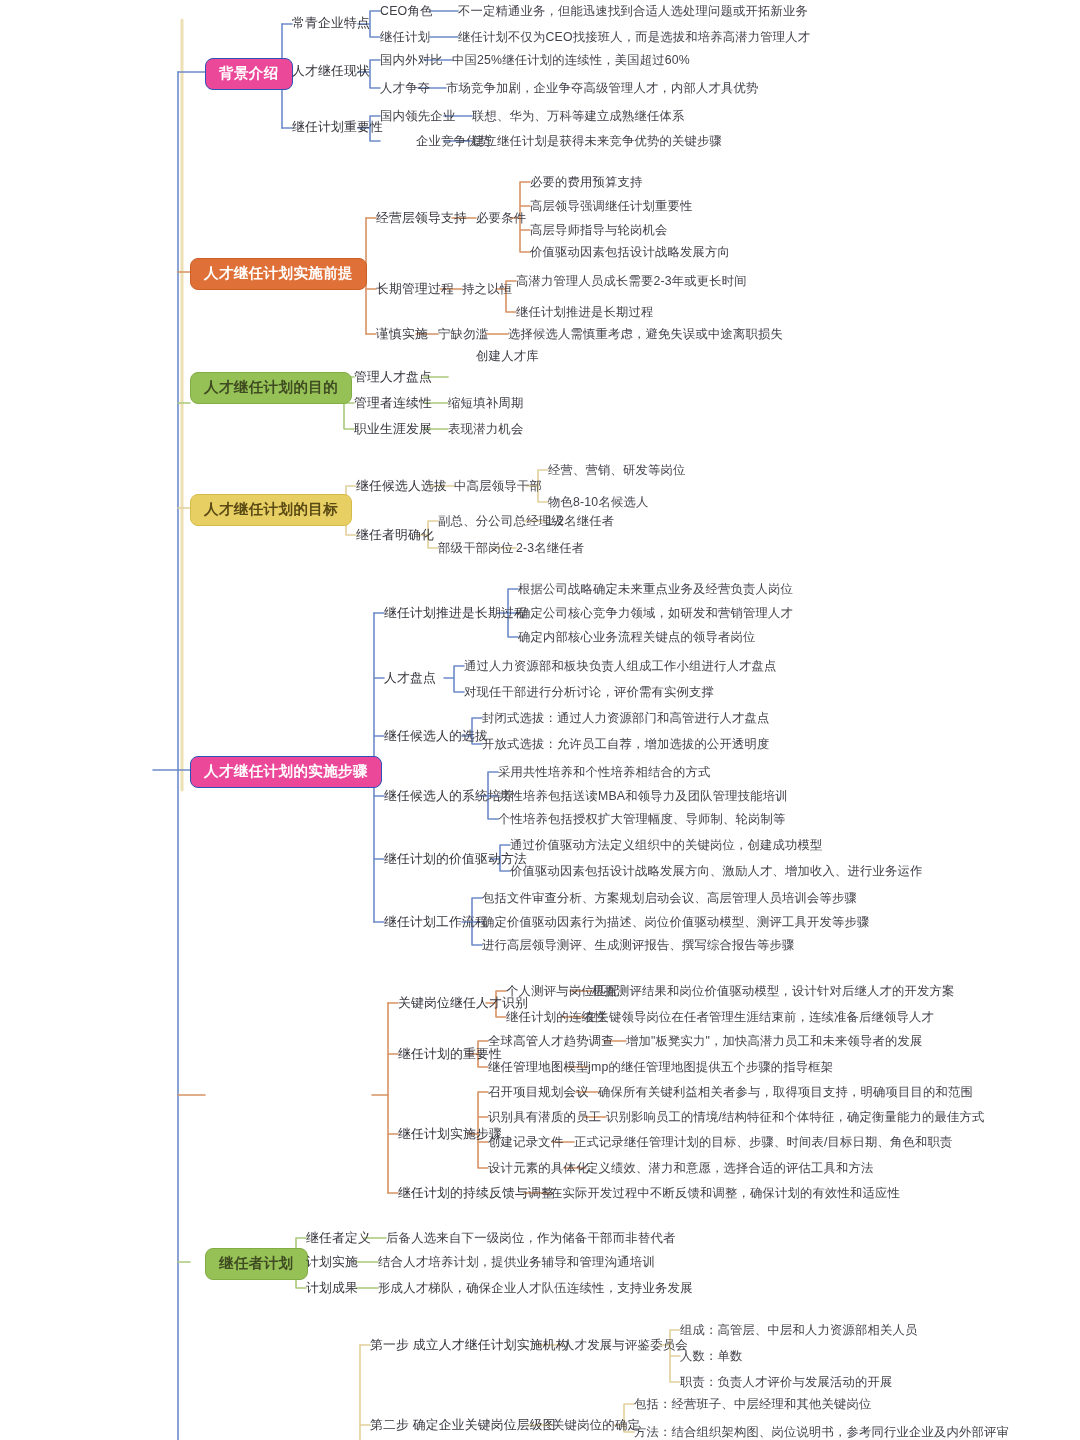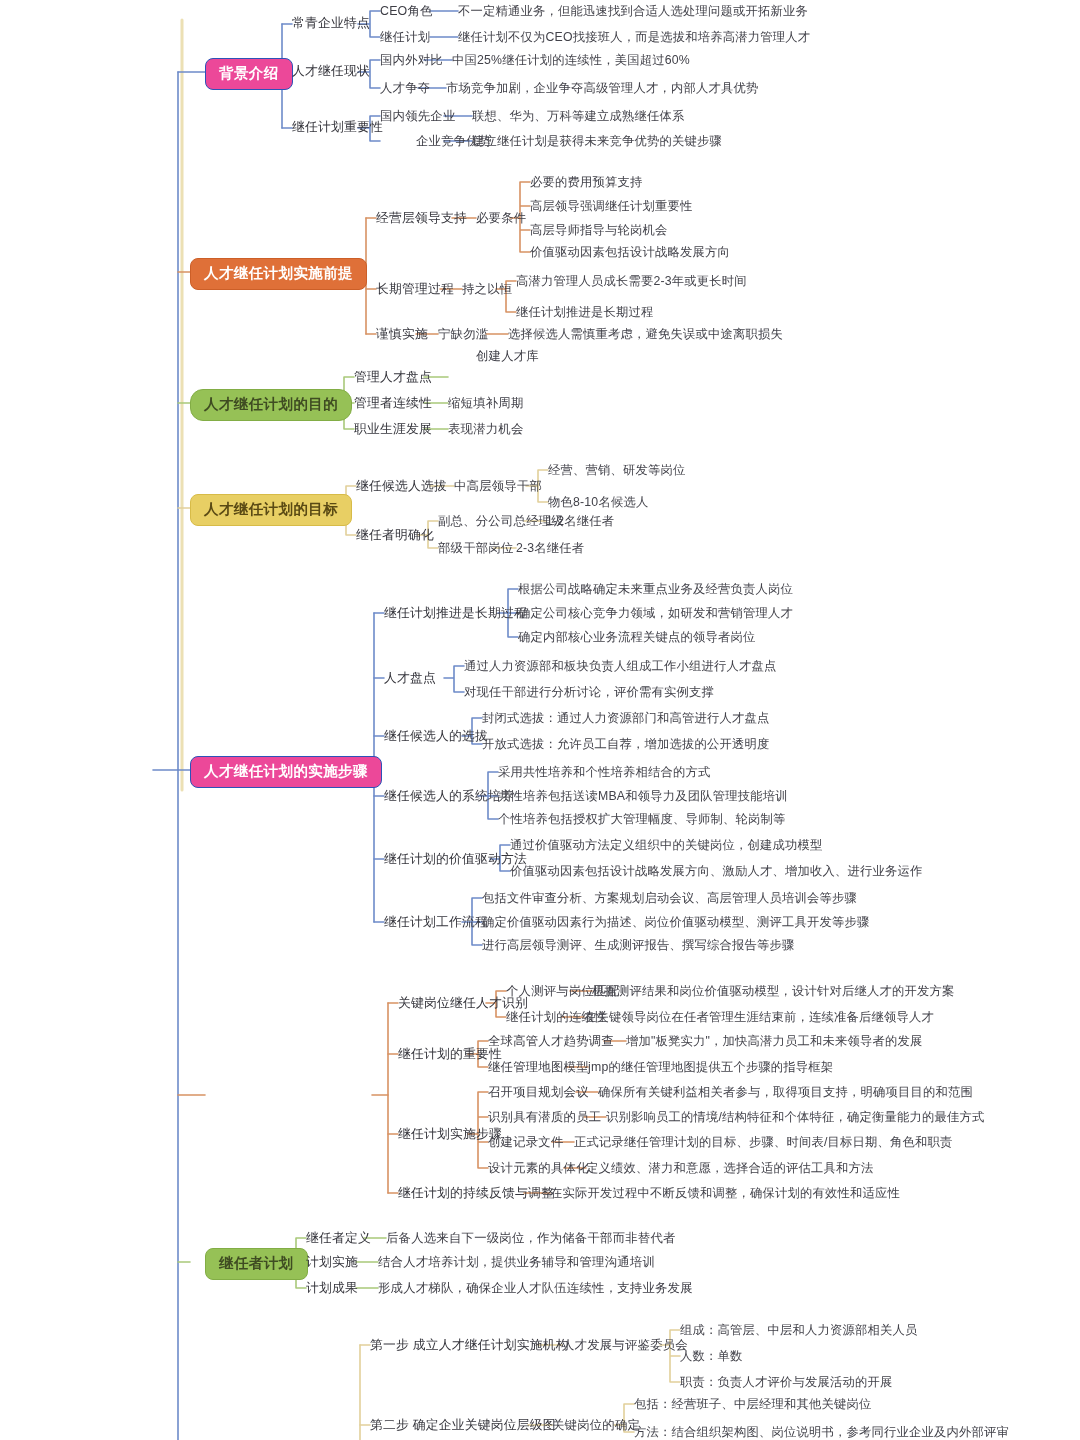--- a/index.html
+++ b/index.html
@@ -205,21 +205,21 @@
 
   <div class="node tx lvl2" style="left:376px; top:283px;">长期管理过程</div>
   <div class="node tx lvl3" style="left:462px; top:283px;">持之以恒</div>
   <div class="node tx lvl4" style="left:516px; top:275px;">高潜力管理人员成长需要2-3年或更长时间</div>
   <div class="node tx lvl4" style="left:516px; top:306px;">继任计划推进是长期过程</div>
 
   <div class="node tx lvl2" style="left:376px; top:328px;">谨慎实施</div>
   <div class="node tx lvl3" style="left:438px; top:328px;">宁缺勿滥</div>
   <div class="node tx lvl4" style="left:508px; top:328px;">选择候选人需慎重考虑，避免失误或中途离职损失</div>
 
-  <div class="node l1 green" style="left:190px; top:389px;border-radius:13px;">人才继任计划的目的</div>
+  <div class="node l1 green" style="left:190px; top:372px;">人才继任计划的目的</div>
 
   <div class="node tx lvl2" style="left:354px; top:371px;">管理人才盘点</div>
   <div class="node tx lvl3" style="left:448px; top:350px;margin-left:28px;">创建人才库</div>
   <div class="node tx lvl2" style="left:354px; top:397px;">管理者连续性</div>
   <div class="node tx lvl3" style="left:448px; top:397px;">缩短填补周期</div>
   <div class="node tx lvl2" style="left:354px; top:423px;">职业生涯发展</div>
   <div class="node tx lvl3" style="left:448px; top:423px;">表现潜力机会</div>
 
   <div class="node l1 yellow" style="left:190px; top:494px;">人才继任计划的目标</div>
 

